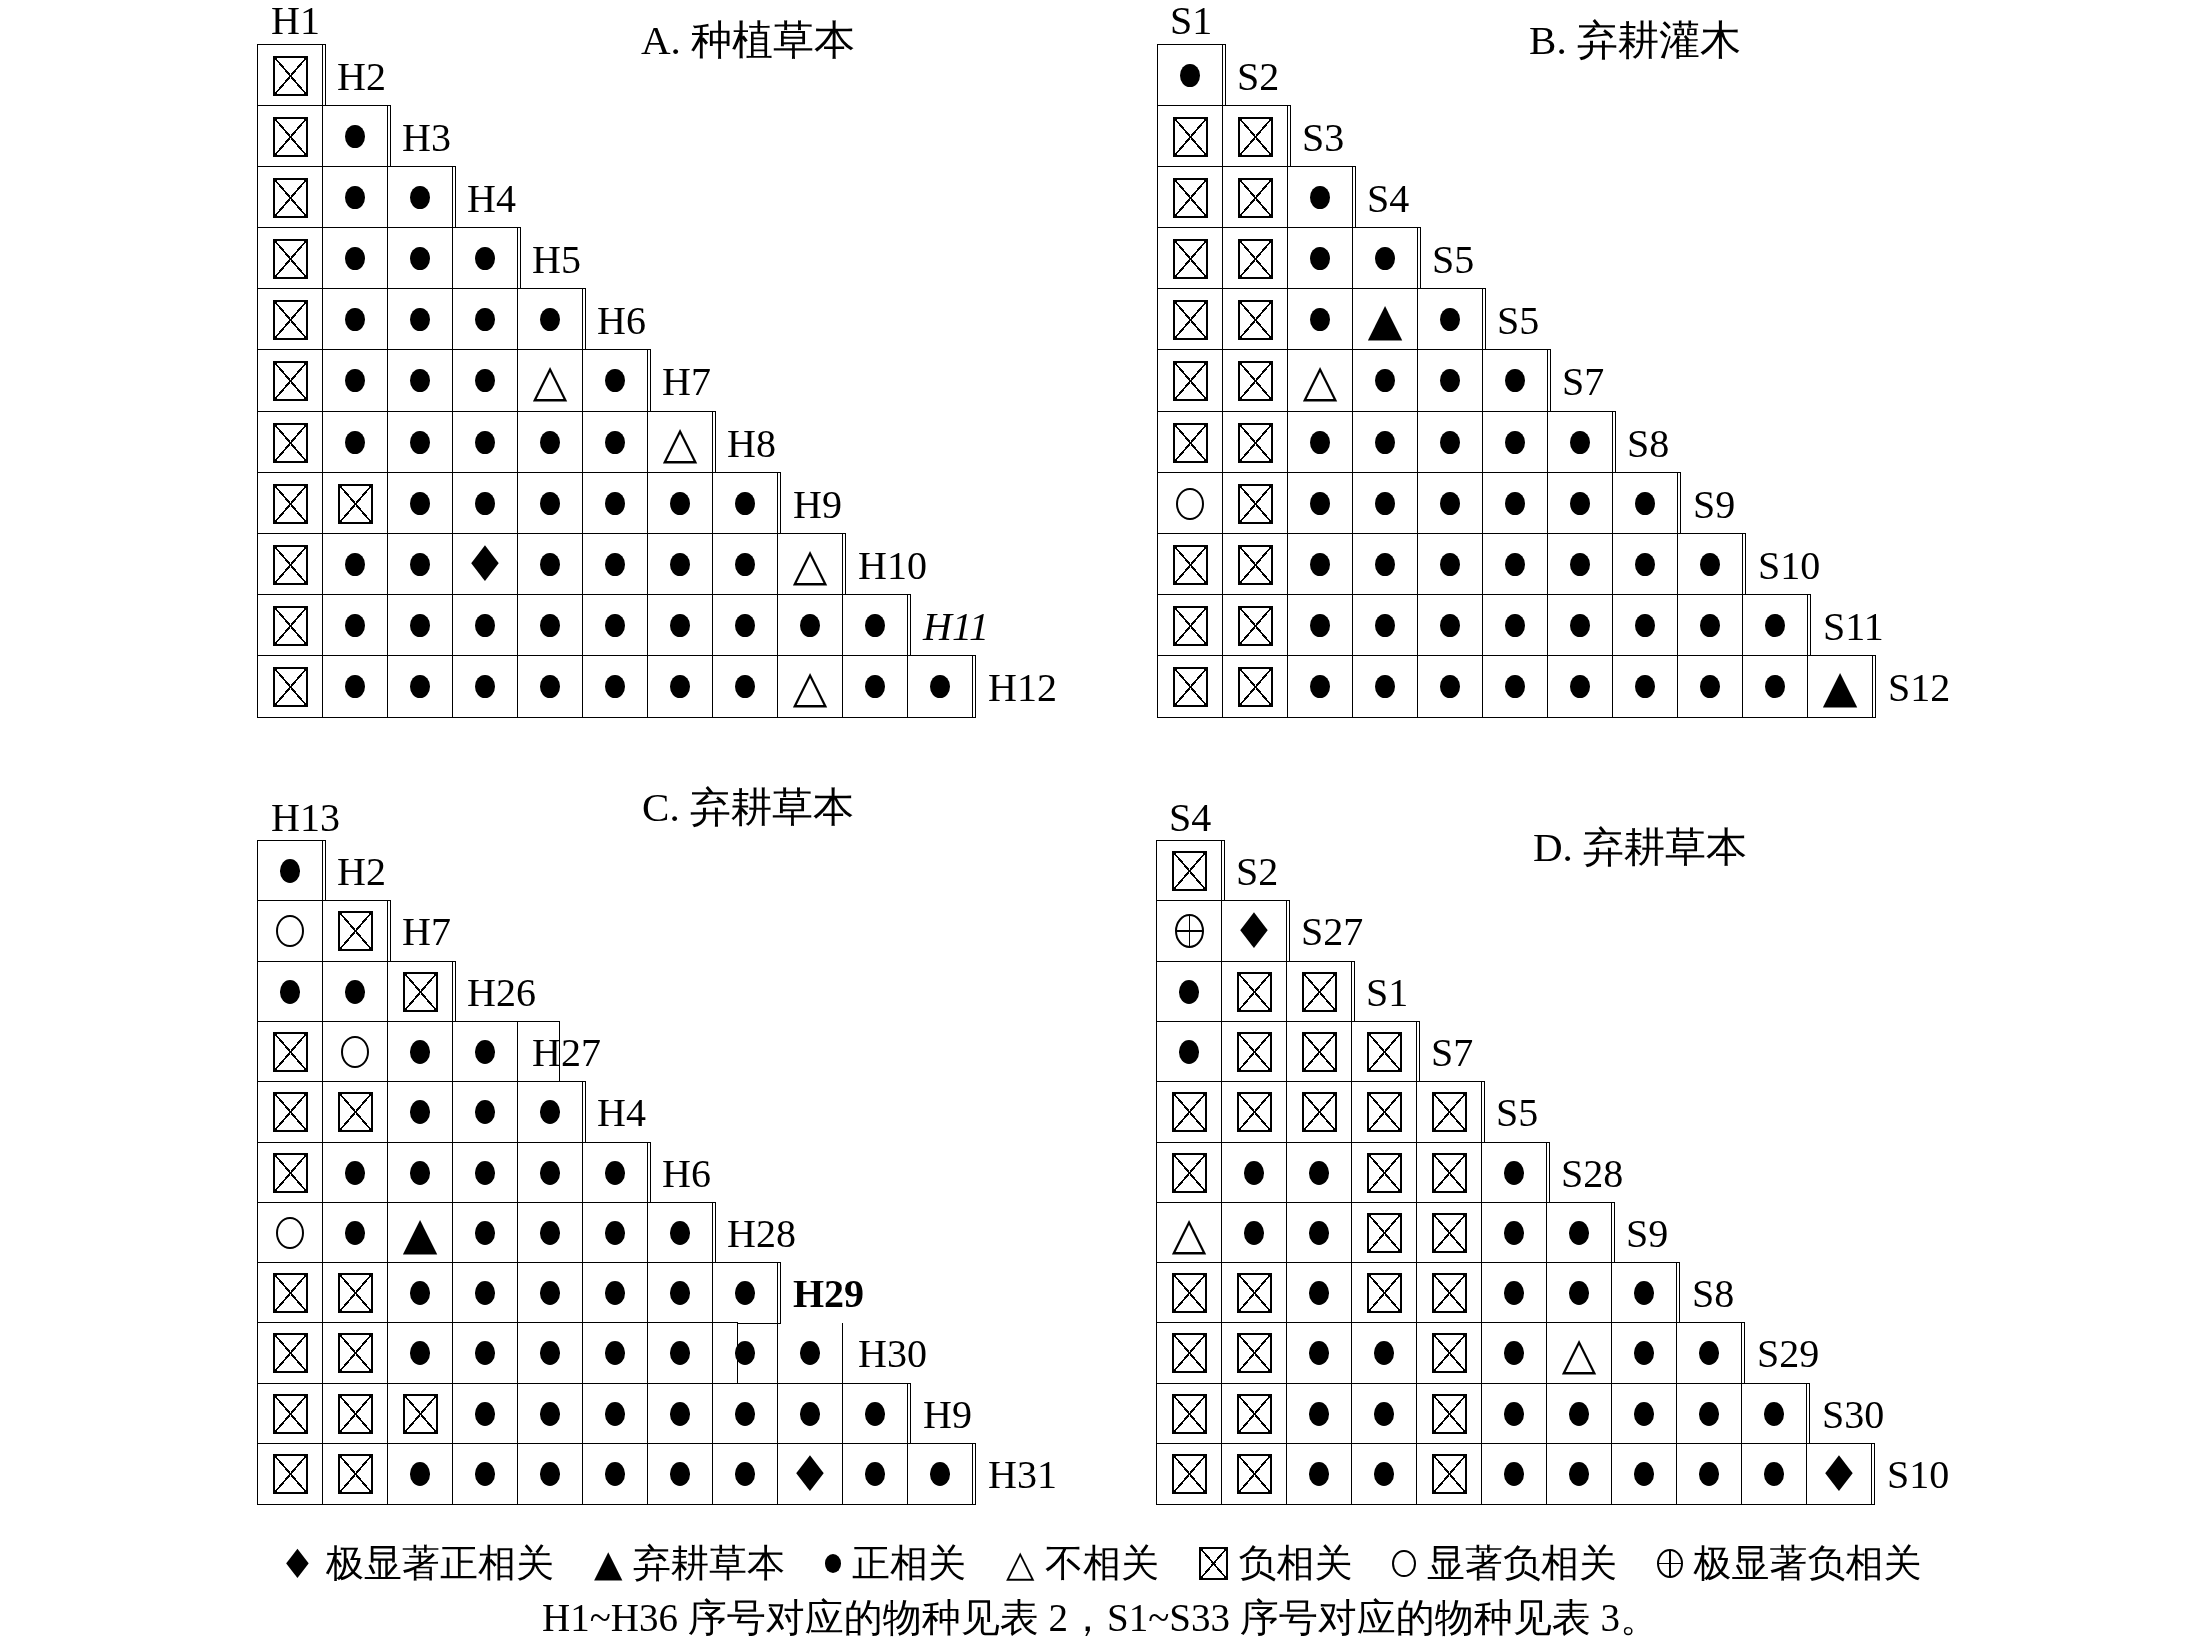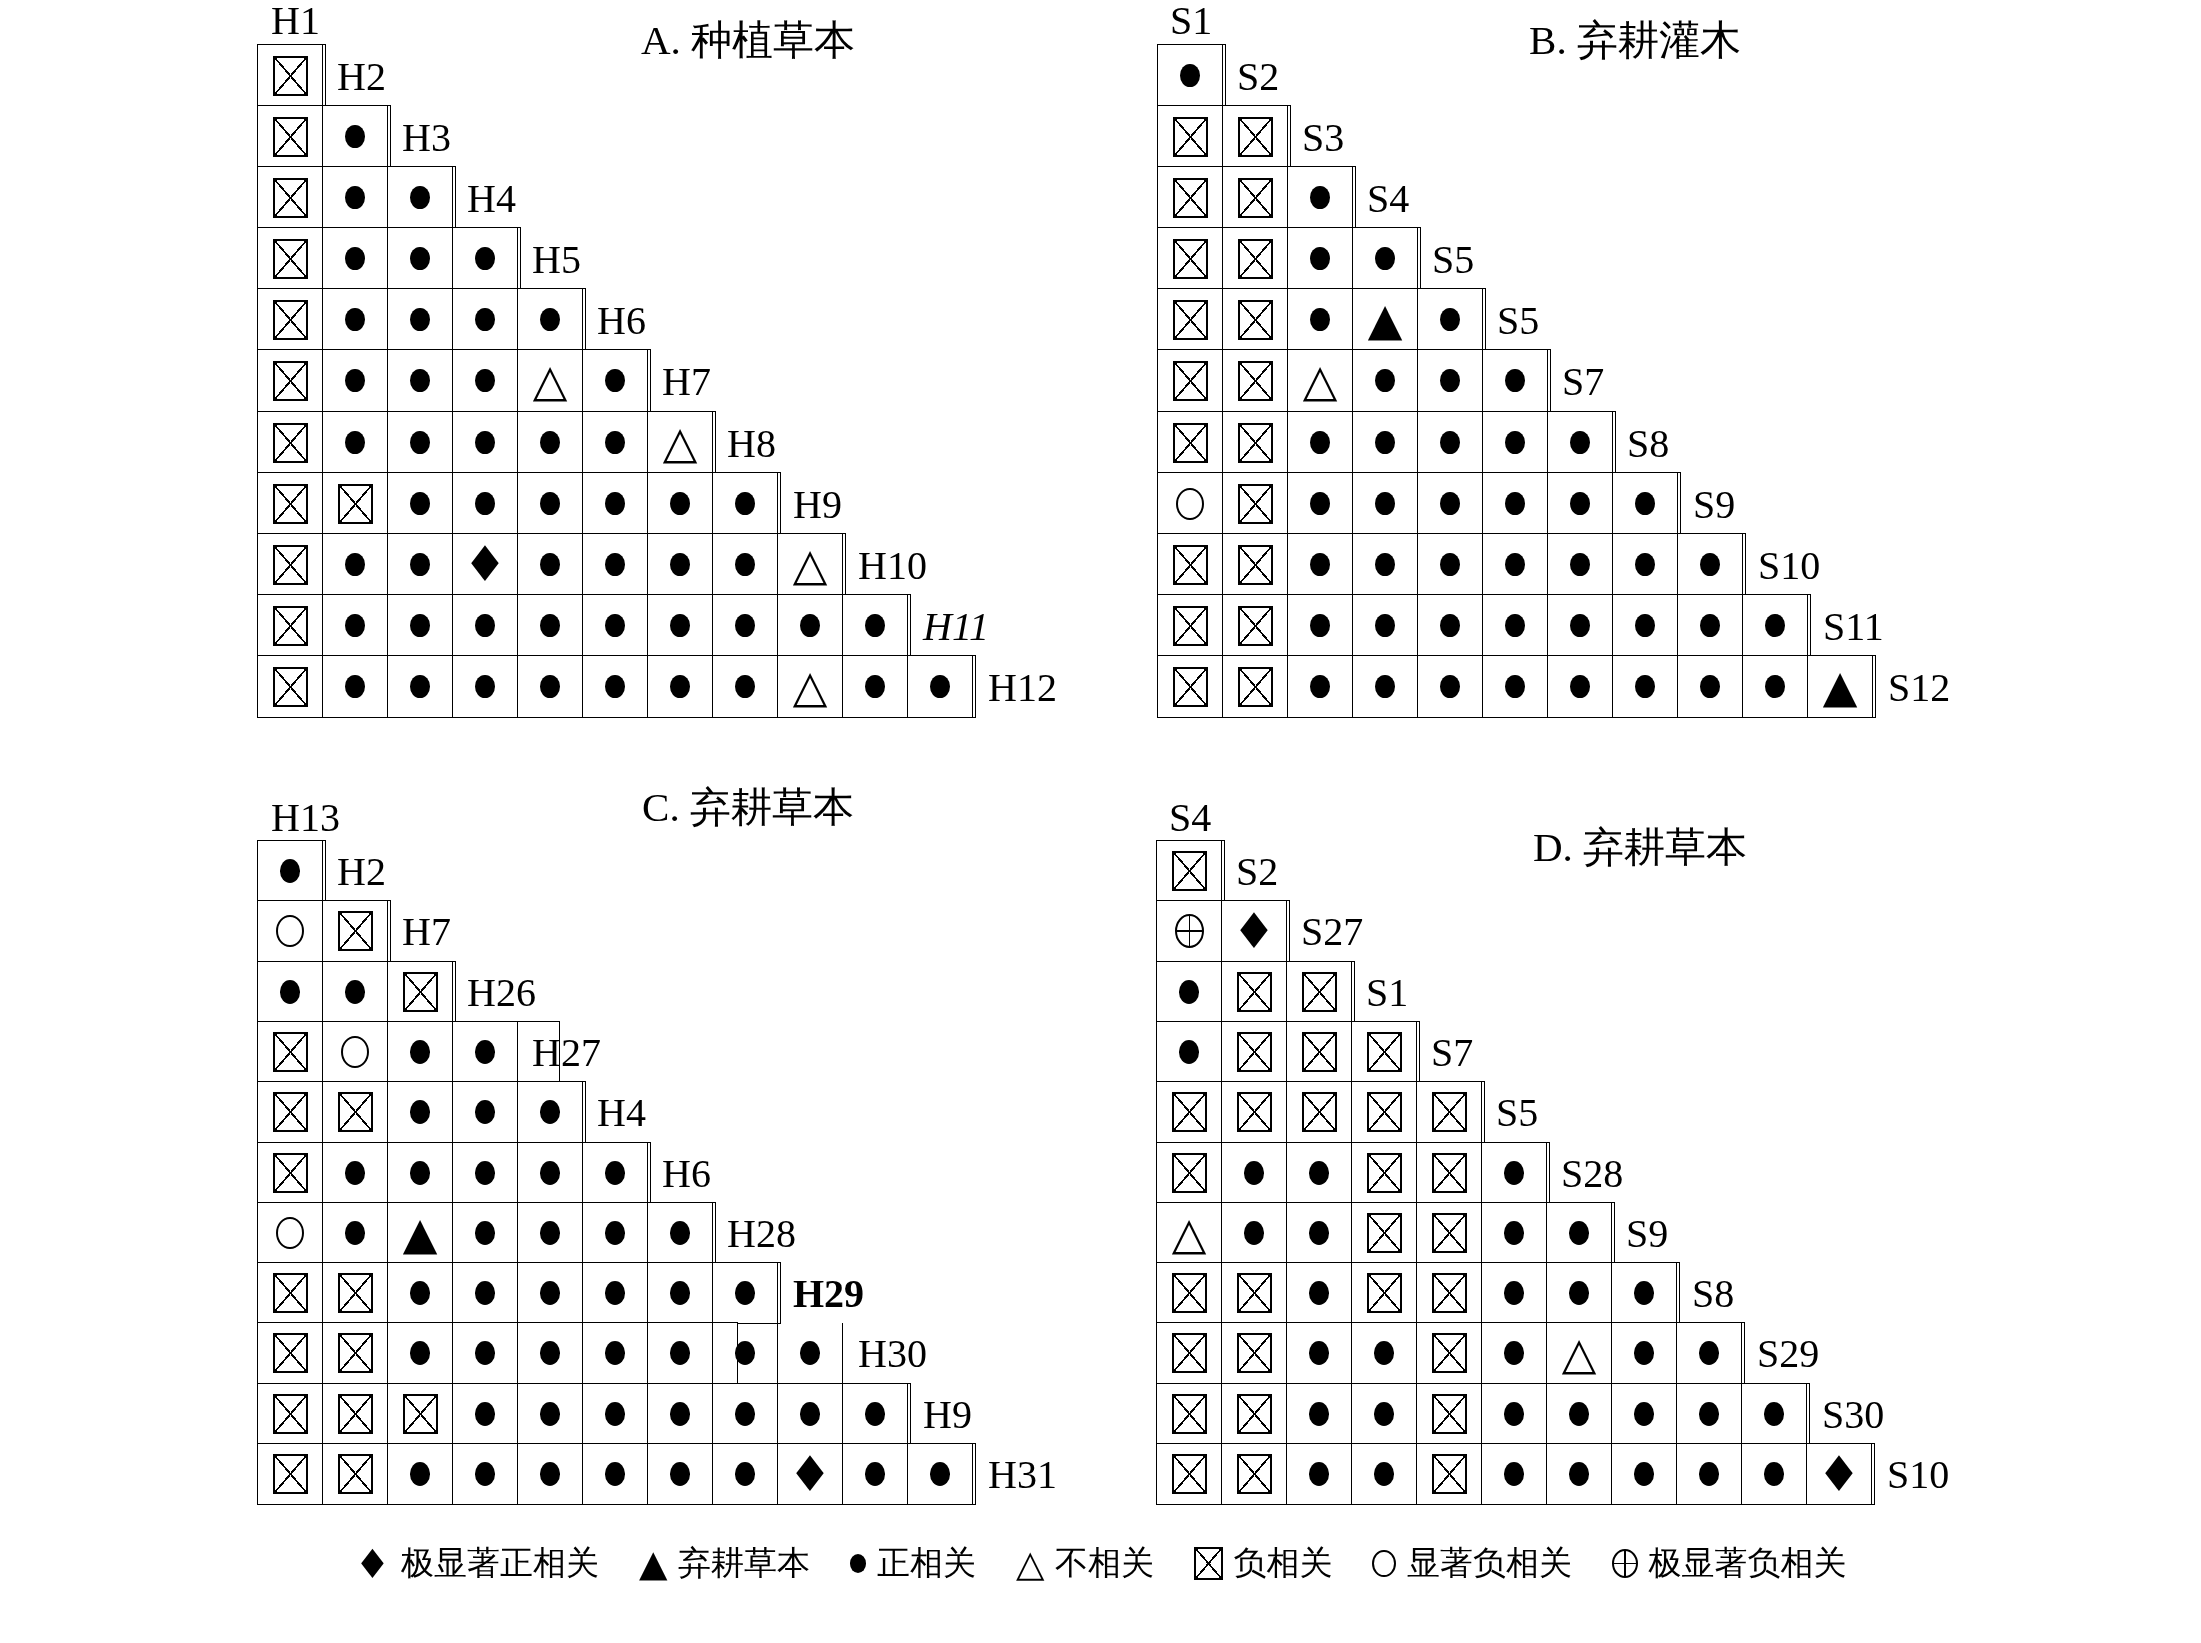--- a/index.html
+++ b/index.html
@@ -44,21 +44,21 @@
      linear-gradient(to bottom, transparent calc(50% - 0.9px), #000 calc(50% - 0.9px), #000 calc(50% + 0.9px), transparent calc(50% + 0.9px)),
      #fff;}
   
   .sym-expos{font-size:49px;}
   .sym-sigpos{font-size:45px;}
   .sym-none{font-size:45px;}
 
   .legend{position:absolute;left:0;top:1539px;width:2201px;height:49px;
           display:flex;align-items:center;justify-content:center;gap:40px;}
   .legend-item{display:flex;align-items:center;gap:10.5px;}
-  .legend-label{font-size:33px;white-space:nowrap;}
+  .legend-label{font-size:38px;white-space:nowrap;}
   
   .lg.sym-pos{width:16.6px;height:19px;}
   .lg.sym-signeg{width:20px;height:23.6px;}
   .lg.sym-neg{width:25px;height:29px;border-width:2.2px;}
   .lg.sym-exneg{width:22px;height:25px;border-width:2.2px;}
   .lg.sym-expos{font-size:40px;}
   .lg.sym-sigpos{font-size:37px;}
   .lg.sym-none{font-size:37px;}
 
   .caption{position:absolute;left:0;top:1595px;width:2201px;height:45px;
@@ -1036,14 +1036,15 @@
       <span class="legend-item">
         <span class="sym sym-signeg lg"></span>
         <span class="legend-label">显著负相关</span>
       </span>
       <span class="legend-item">
         <span class="sym sym-exneg lg"></span>
         <span class="legend-label">极显著负相关</span>
       </span>
     </div>
 
+  <div class="caption">H1~H36 序号对应的物种见表 2，S1~S33 序号对应的物种见表 3。</div>
 </div>
 
 
 </body></html>

